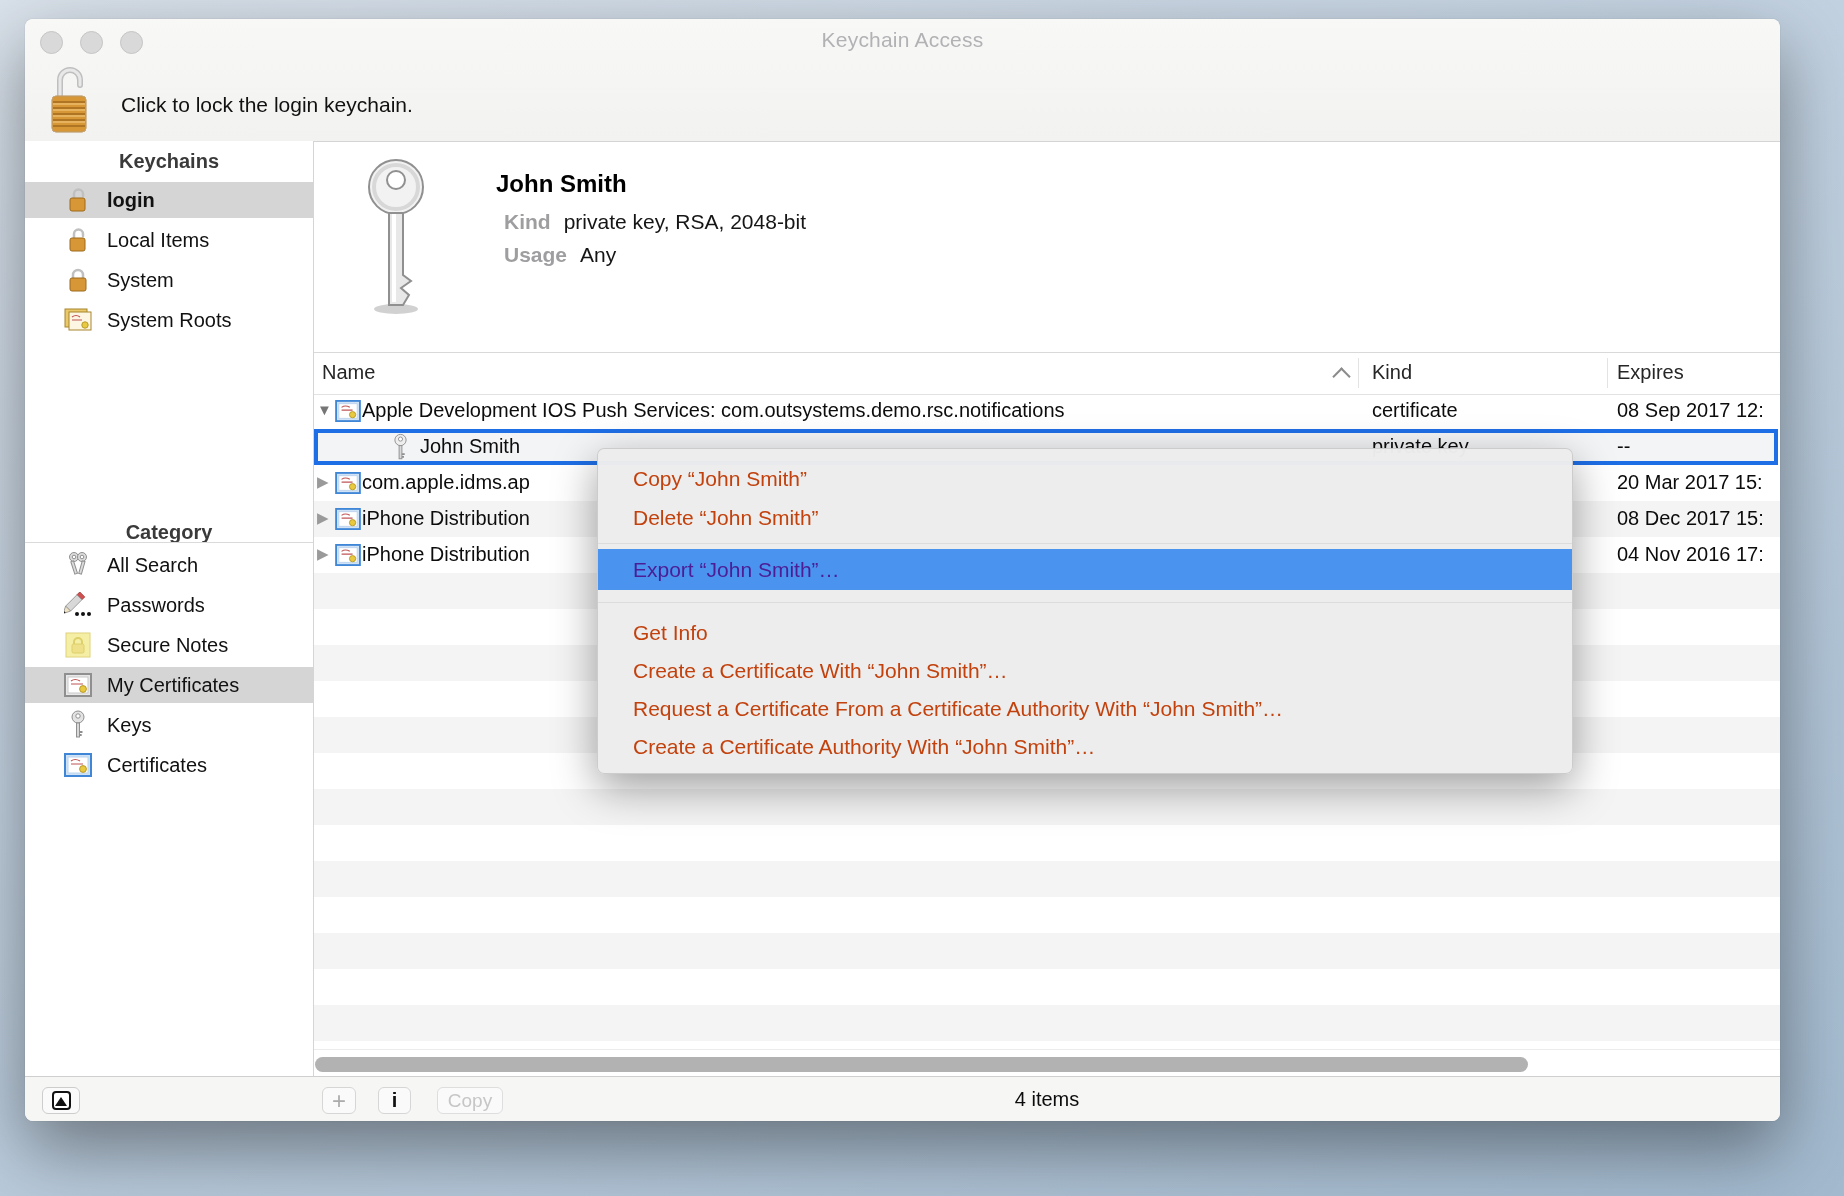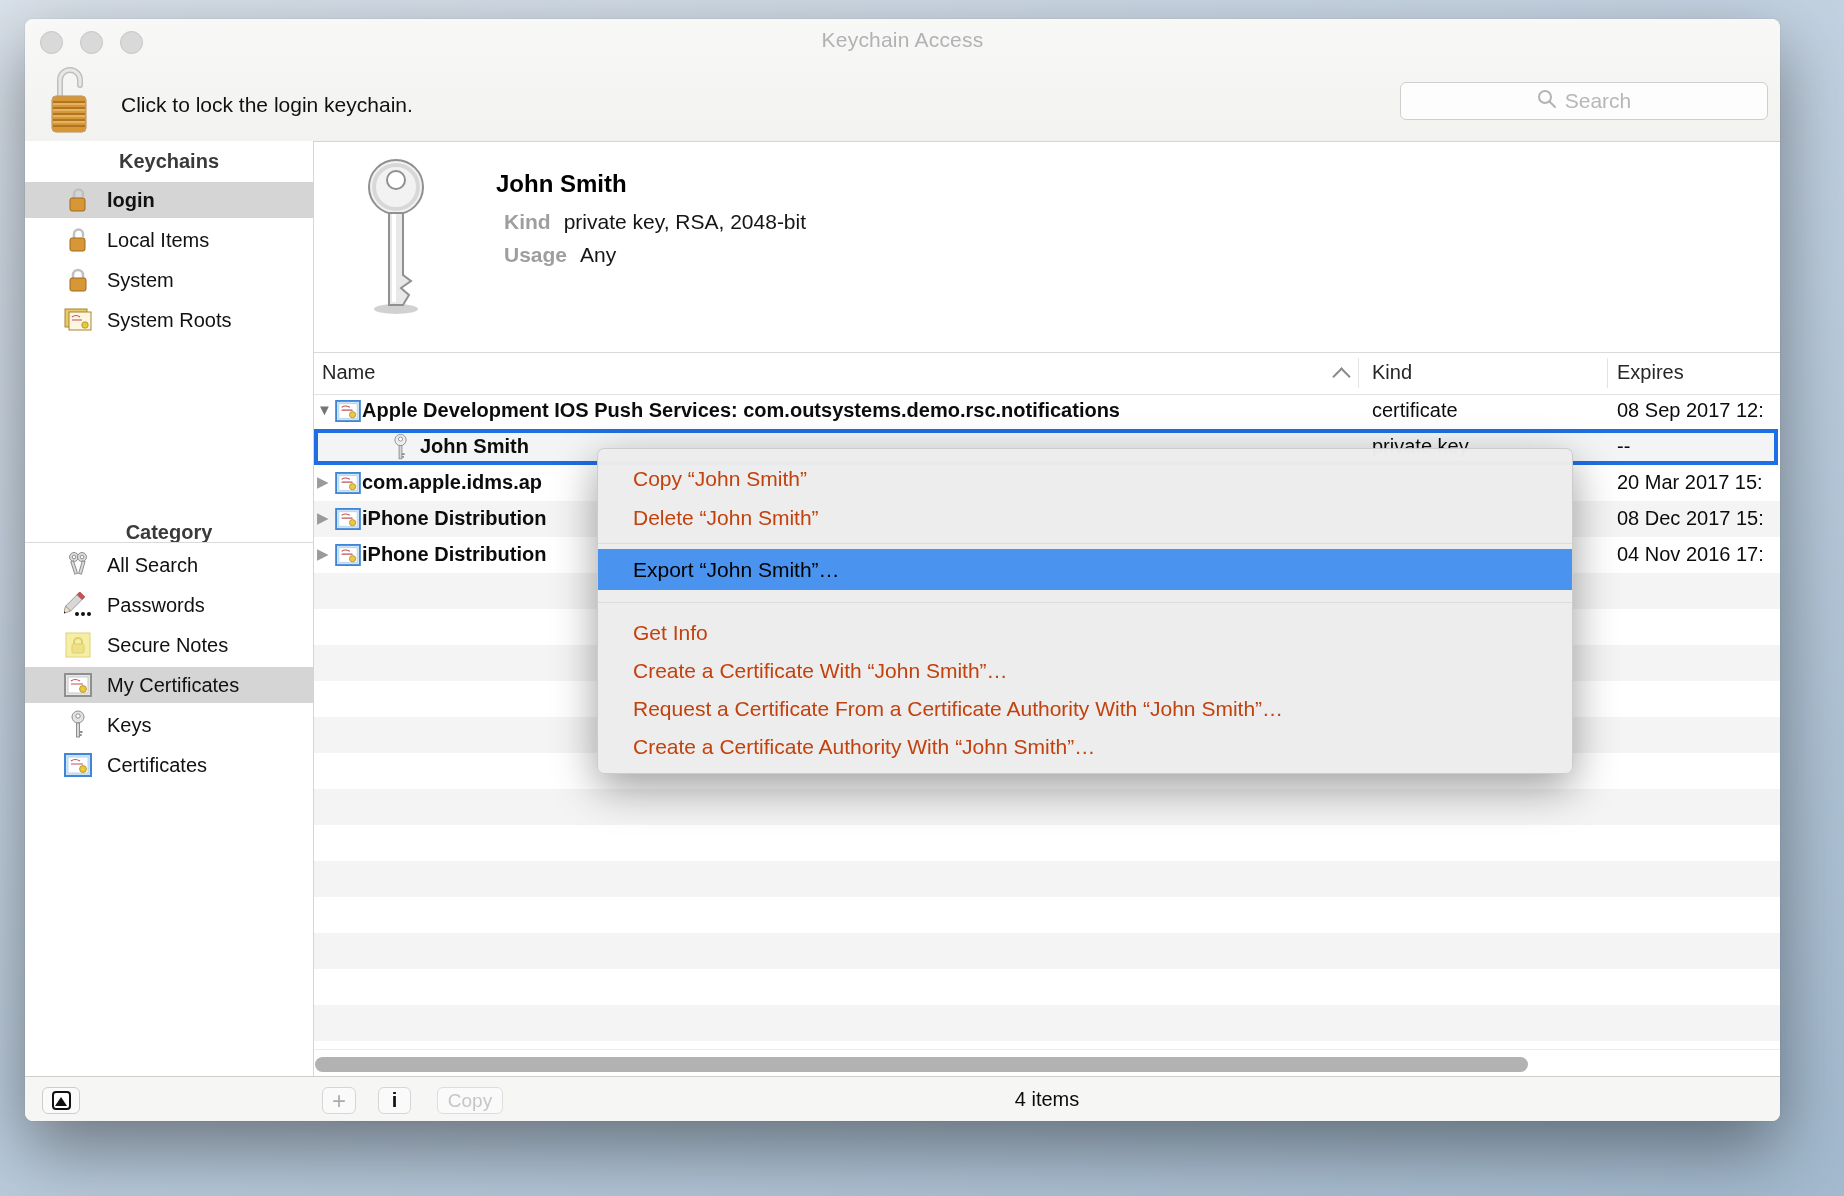--- a/index.html
+++ b/index.html
@@ -60,21 +60,21 @@
   .thead .hkind{position:absolute;left:1058px;top:8px;font-weight:500;}
   .thead .hexp{position:absolute;left:1303px;top:8px;font-weight:500;}
   .thead .hdiv{position:absolute;top:5px;height:30px;width:1px;background:#e3e3e3;}
   .sortcaret{position:absolute;left:1021px;top:17px;width:11px;height:11px;
     border-left:2px solid #8b8b8b;border-top:2px solid #8b8b8b;transform:rotate(45deg);}
   .trow{position:absolute;left:289px;right:0;height:36px;font-size:20px;color:#0c0c0c;}
   .trow.zebra{background:#f4f4f5;}
   .trow .disc{position:absolute;left:3px;top:8px;width:16px;font-size:15px;color:#757575;}
   .trow .disc.right{color:#9a9a9a;}
   .trow .ricon{position:absolute;left:21px;top:7px;}
-  .trow .rname{position:absolute;left:48px;top:6px;white-space:nowrap;font-weight:bold;}
+  .trow .rname{position:absolute;left:48px;top:6px;white-space:nowrap;}
   .trow .rkind{position:absolute;left:1058px;top:6px;white-space:nowrap;}
   .trow .rexp{position:absolute;left:1303px;right:2px;top:6px;overflow:hidden;white-space:nowrap;}
   .trow.selected{
     left:289px;right:2px;box-sizing:border-box;
     border:4px solid #1e6ee5;background:#f3f4f6;
   }
   .trow.selected .rkey{position:absolute;left:75px;top:0px;}
   .trow.selected .rname{left:102px;top:2px;}
   .trow.selected .rkind{top:2px;left:1054px;}
   .trow.selected .rexp{top:2px;left:1299px;}
@@ -97,21 +97,21 @@
   .btn-copy{left:412px;top:10px;width:66px;height:27px;font-size:19px;color:#c6c6c6;border-color:#dedede;}
   .items-count{position:absolute;left:289px;right:0;top:11px;text-align:center;font-size:20px;color:#0c0c0c;}
   
   .cmenu{
     position:absolute;left:572px;top:429px;width:976px;height:326px;box-sizing:border-box;
     background:rgba(237,237,237,.98);border:1px solid rgba(0,0,0,.14);border-radius:7px;
     box-shadow:0 14px 44px rgba(0,0,0,.38);padding-top:10px;z-index:50;
   }
   .mi{height:39px;display:flex;align-items:center;padding:0 35px;font-size:21px;color:#c2410c;white-space:nowrap;}
   .mi2{height:38px;}
-  .mi.hl{height:41px;background:#4a94f0;color:#000000;}
+  .mi.hl{height:41px;background:#4a94f0;color:#4c1d95;}
   .msep{height:12px;position:relative;}
   .msep::after{content:"";position:absolute;left:0;right:0;top:6px;height:1px;background:#dcdcdc;}
   .msep.big{height:24px;}
   .msep.big::after{top:12px;}
 </style>
 </head>
 <body>
 
 <div class="screen">
   <div class="win">
@@ -138,29 +138,20 @@
           <g stroke="rgba(255,220,150,.8)" stroke-width="1">
             <line x1="4" y1="41" x2="36" y2="41"></line>
               <line x1="4" y1="47" x2="36" y2="47"></line>
             <line x1="4" y1="53" x2="36" y2="53"></line>
               <line x1="4" y1="59" x2="36" y2="59"></line>
           </g>
         </svg>
       </div>
       <div class="lockmsg">Click to lock the login keychain.</div>
 
-      <div class="search">
-        <span>
-          <svg width="20" height="20" viewBox="0 0 20 20">
-            <circle cx="8" cy="8" r="6" fill="none" stroke="#b3b3b6" stroke-width="2"></circle>
-            <line x1="12.5" y1="12.5" x2="18" y2="18" stroke="#b3b3b6" stroke-width="2" stroke-linecap="round"></line>
-          </svg>
-        </span>
-        <span>Search</span>
-      </div>
     </div>
 
     <div class="sidebar"></div>
     <div class="sidebar-divider"></div>
 
     <div class="sheader" style="top:131px">Keychains</div>
 
     <div class="srow sel boldlabel" style="top:163px">
       <span class="sic">
         <svg width="20" height="26" viewBox="0 0 20 26">

